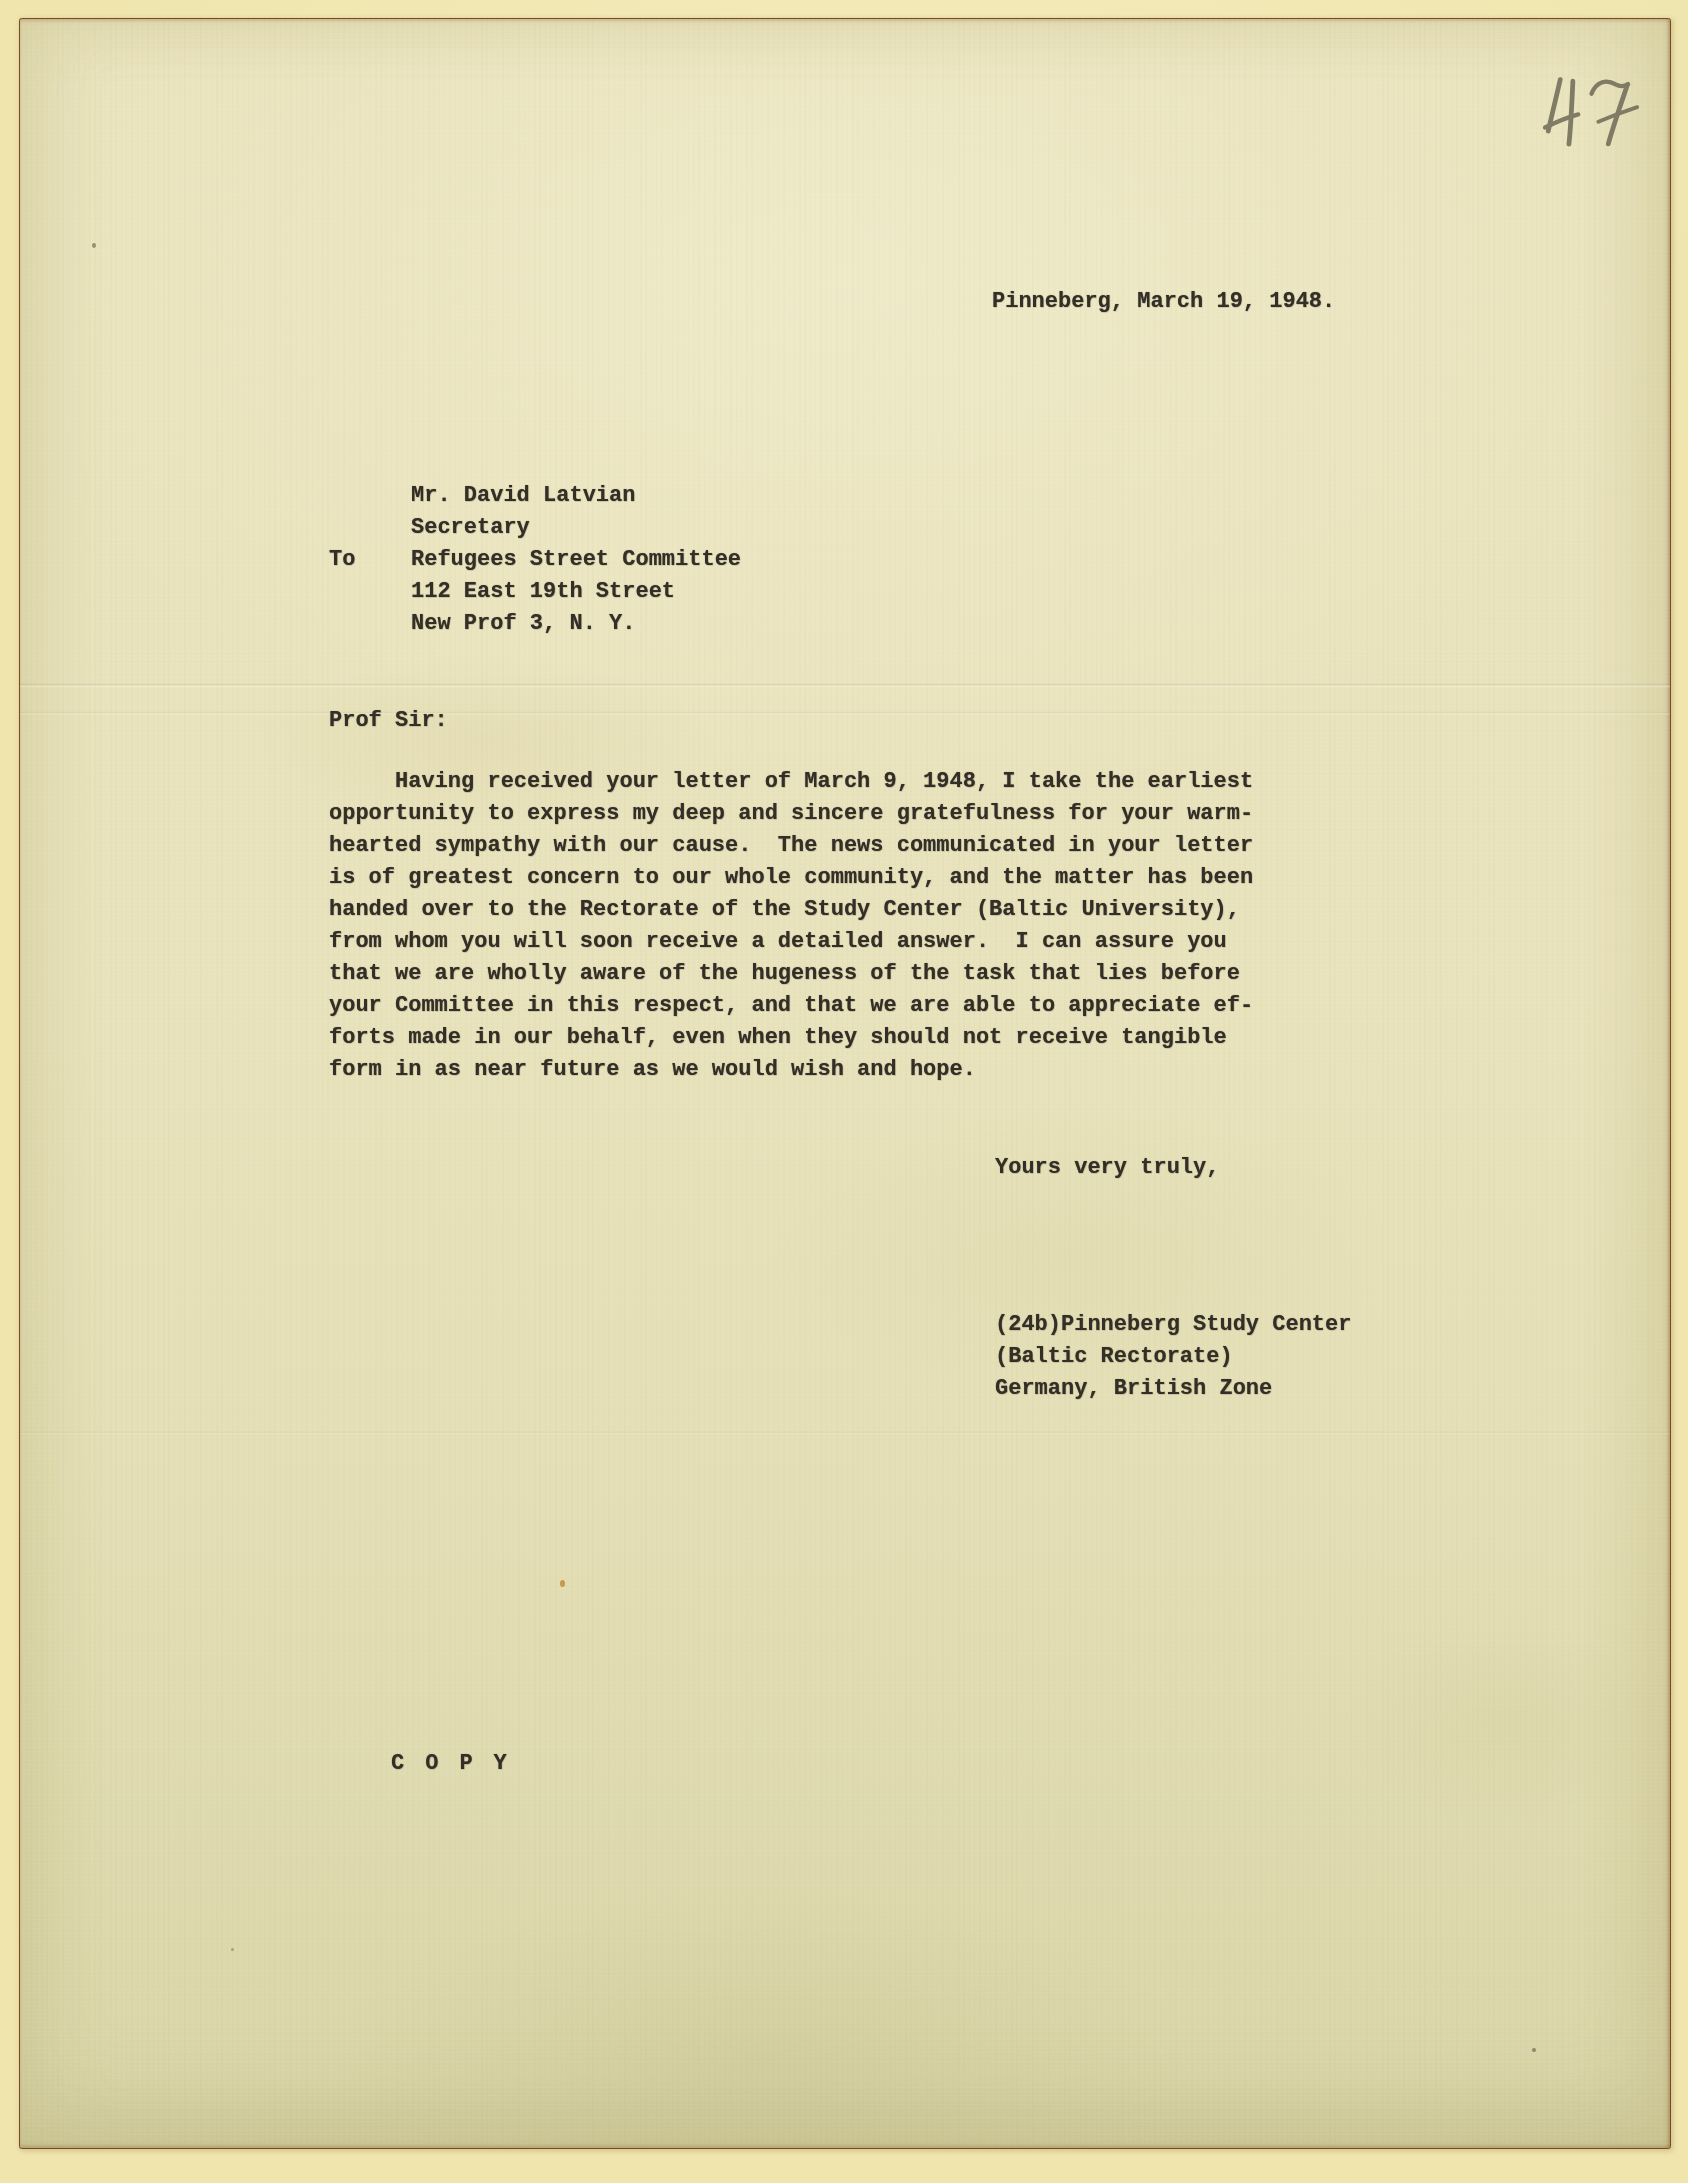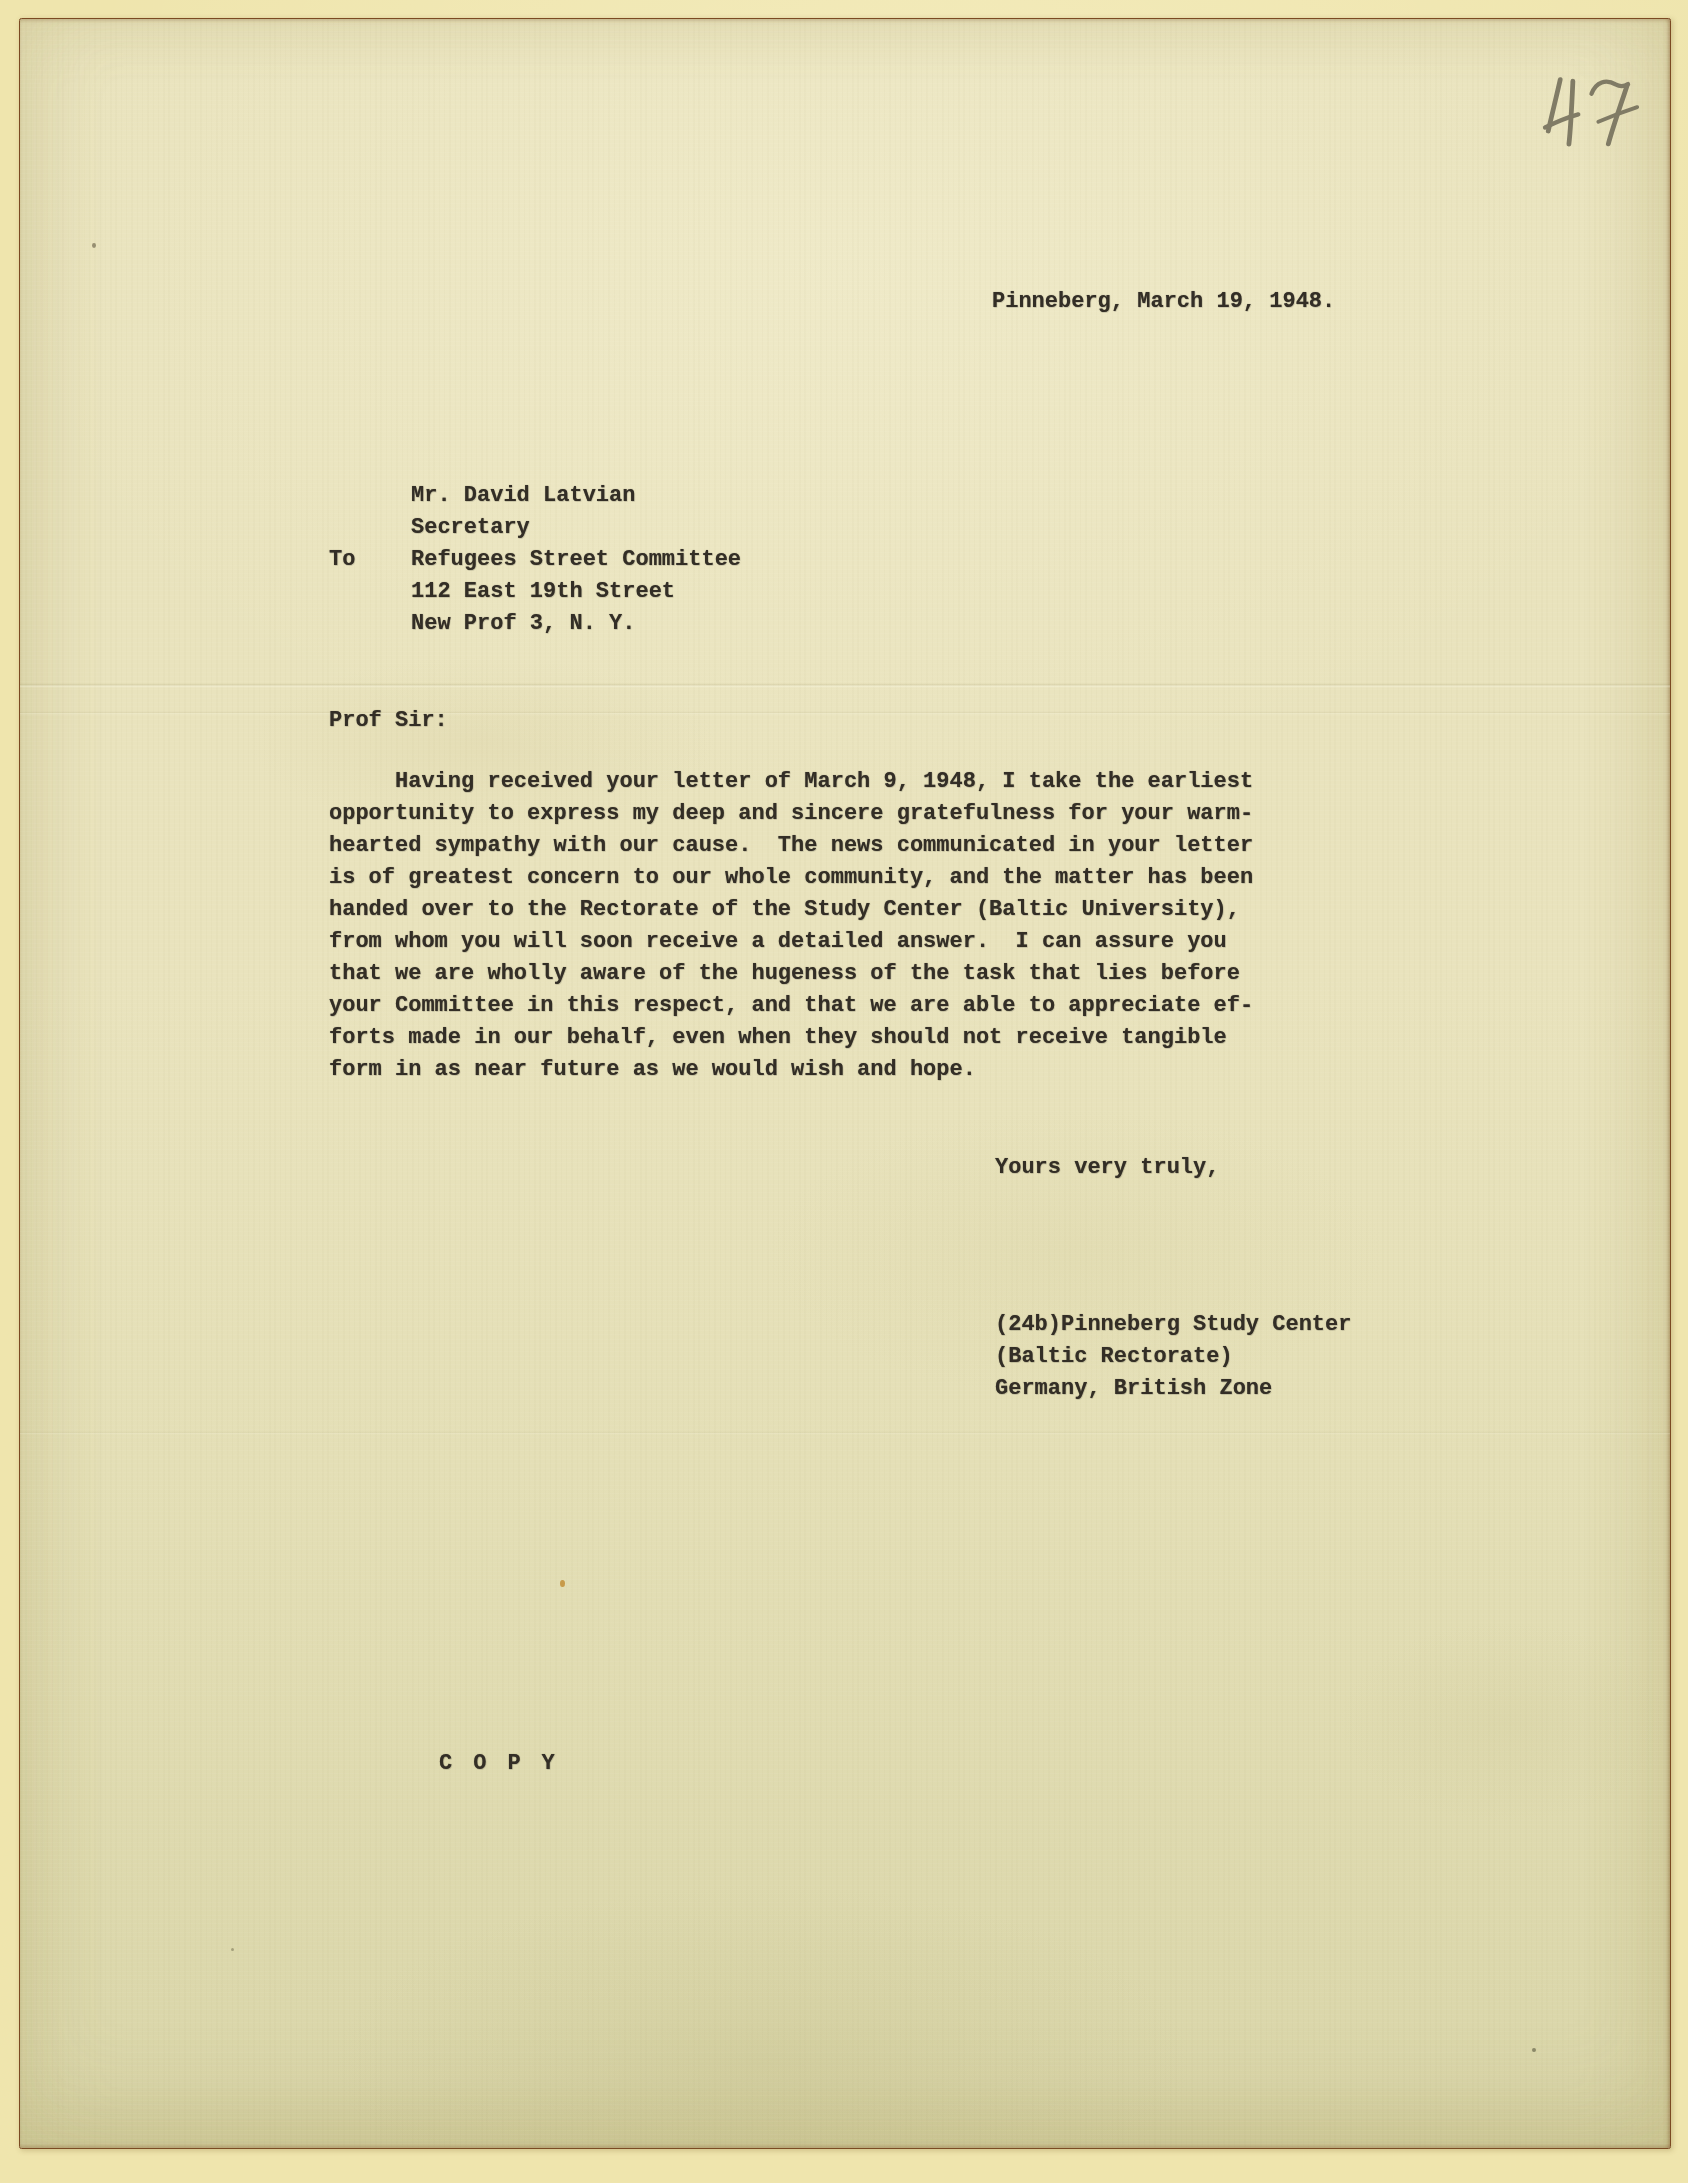--- a/index.html
+++ b/index.html
@@ -118,21 +118,21 @@
 
     <div class="tblock" style="left:309px; top:686px;">Prof Sir:</div>
 
     <div class="tblock" style="left:309px; top:747px;"><div>     Having received your letter of March 9, 1948, I take the earliest</div><div>opportunity to express my deep and sincere gratefulness for your warm-</div><div>hearted sympathy with our cause.  The news communicated in your letter</div><div>is of greatest concern to our whole community, and the matter has been</div><div>handed over to the Rectorate of the Study Center (Baltic University),</div><div>from whom you will soon receive a detailed answer.  I can assure you</div><div>that we are wholly aware of the hugeness of the task that lies before</div><div>your Committee in this respect, and that we are able to appreciate ef-</div><div>forts made in our behalf, even when they should not receive tangible</div><div>form in as near future as we would wish and hope.</div></div>
 
     <div class="tblock" style="left:975px; top:1133px;">Yours very truly,</div>
 
 
     <div class="tblock" style="left:975px; top:1290px;"><div>(24b)Pinneberg Study Center</div><div>(Baltic Rectorate)</div><div>Germany, British Zone</div></div>
 
-    <div class="tblock copy-label" style="left:371px; top:1729px;margin-left:48px;">COPY</div>
+    <div class="tblock copy-label" style="left:371px; top:1729px;">COPY</div>
 
     <div class="speck" style="left:72px; top:224px; width:4.3px; height:5.3px; background:rgba(70,60,40,0.5);"></div>
     <div class="speck" style="left:540px; top:1561px; width:4.8px; height:7.2px; background:#c08a30; opacity:0.8;"></div>
     <div class="speck" style="left:1512px; top:2029px; width:3.8px; height:3.8px; background:rgba(60,60,40,0.5);"></div>
     <div class="speck" style="left:211px; top:1929px; width:3.4px; height:3.4px; background:rgba(80,75,50,0.4);"></div>
 
   </div>
 </div>
 
 

